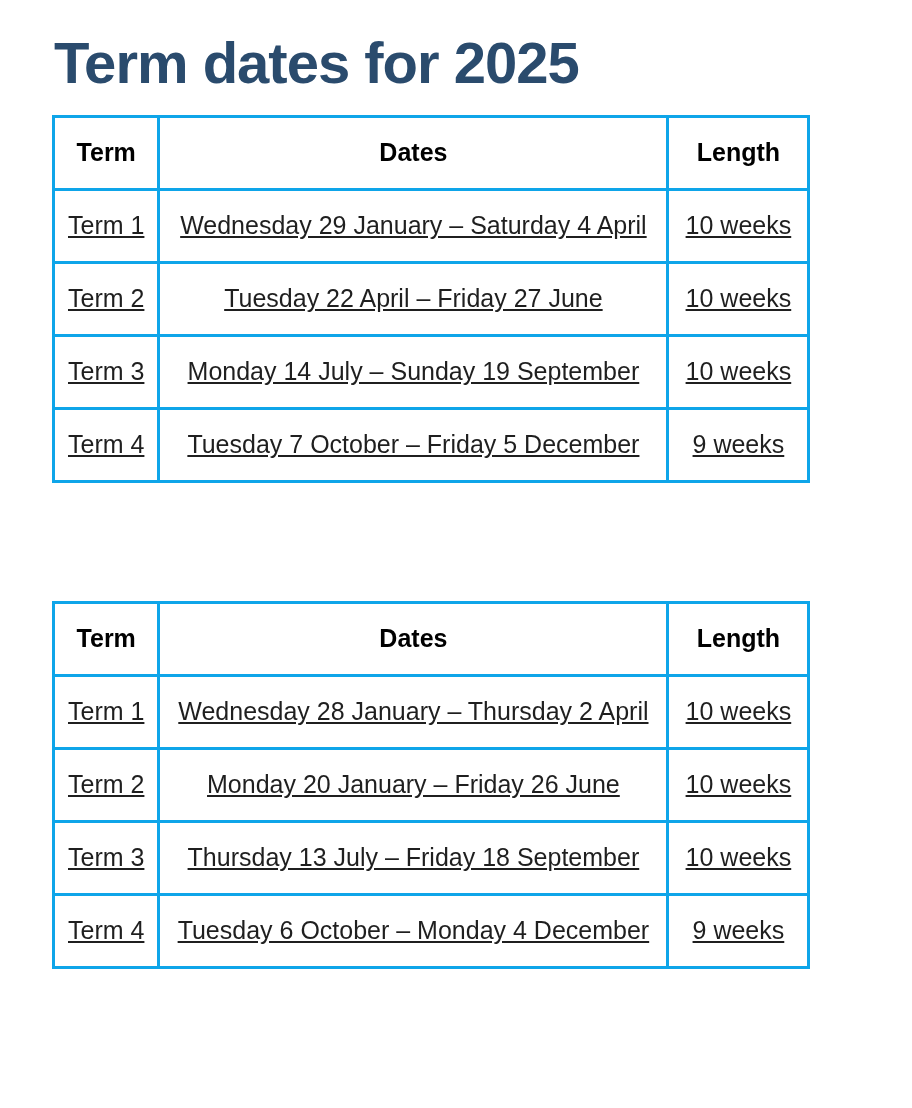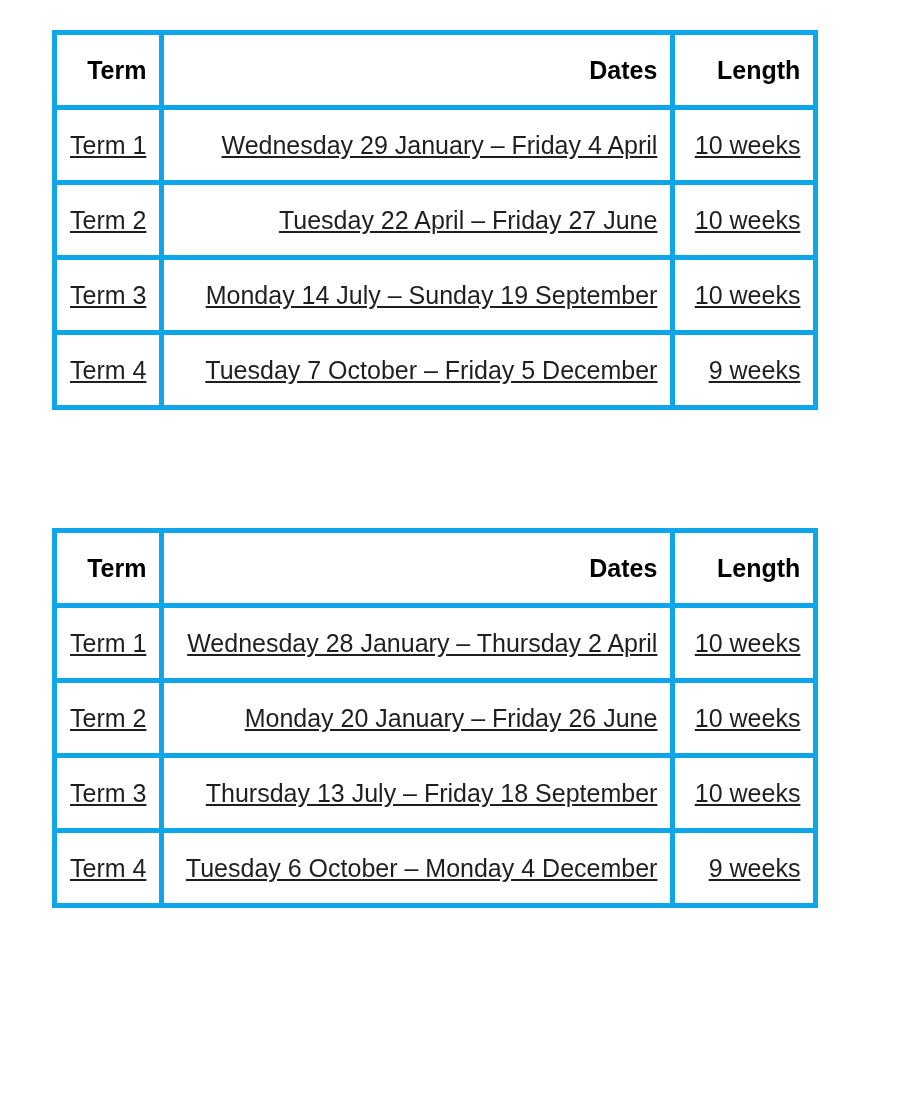--- a/index.html
+++ b/index.html
@@ -29,26 +29,26 @@
     color: #2a4b6d;
     margin: 0 0 18px 2px;
   }
   table.term-table {
     border-collapse: collapse;
     font-size: 25px;
     color: #1f1f1f;
   }
   .term-table th,
   .term-table td {
-    border: 5px solid #0ea5e9;
+    border: 3px solid #0ea5e9;
     height: 70px;
     padding: 0 13px;
     vertical-align: middle;
     white-space: nowrap;
-    text-align: right;
+    text-align: center;
   }
   .term-table th {
     font-weight: bold;
     font-size: 25px;
     color: #000000;
   }
   .term-table td {
     font-weight: normal;
     text-decoration: underline;
   }
@@ -57,32 +57,33 @@
   }
   .col-length {
     min-width: 112px;
   }
 </style>
 </head>
 <body>
 
 <div class="page">
   <section class="term-section">
+    <h1 class="heading">Term dates for 2025</h1>
     <table class="term-table">
       <thead>
         <tr>
             <th class="col-term">Term</th>
             <th class="col-dates">Dates</th>
             <th class="col-length">Length</th>
           </tr>
       </thead>
       <tbody>
           <tr>
             <td class="col-term">Term 1</td>
-            <td class="col-dates">Wednesday 29 January – Friday 4 April</td>
+            <td class="col-dates">Wednesday 29 January – Saturday 4 April</td>
             <td class="col-length">10 weeks</td>
           </tr>
           <tr>
             <td class="col-term">Term 2</td>
             <td class="col-dates">Tuesday 22 April – Friday 27 June</td>
             <td class="col-length">10 weeks</td>
           </tr>
           <tr>
             <td class="col-term">Term 3</td>
             <td class="col-dates">Monday 14 July – Sunday 19 September</td>

